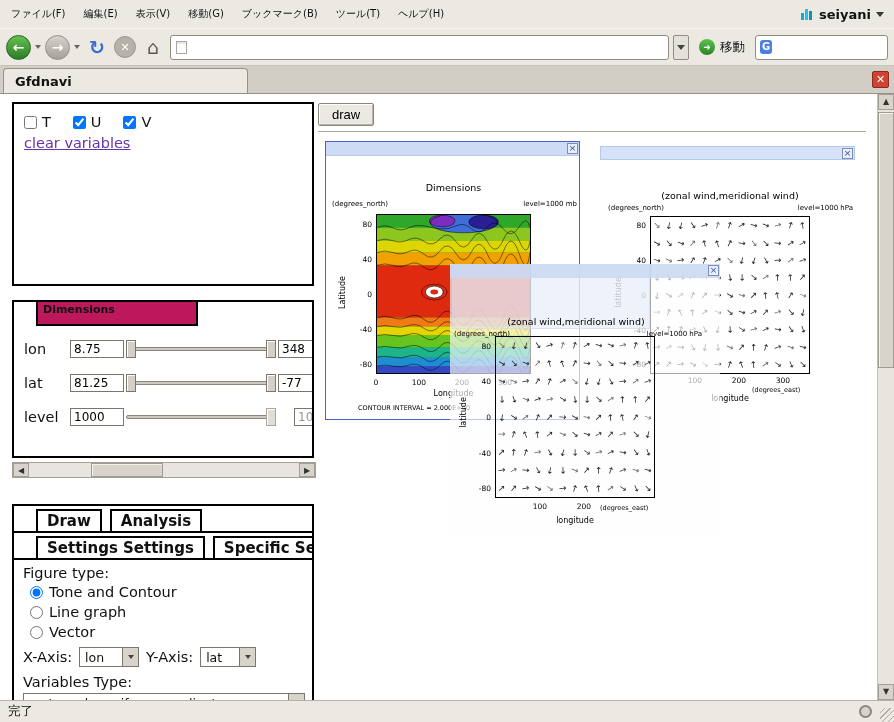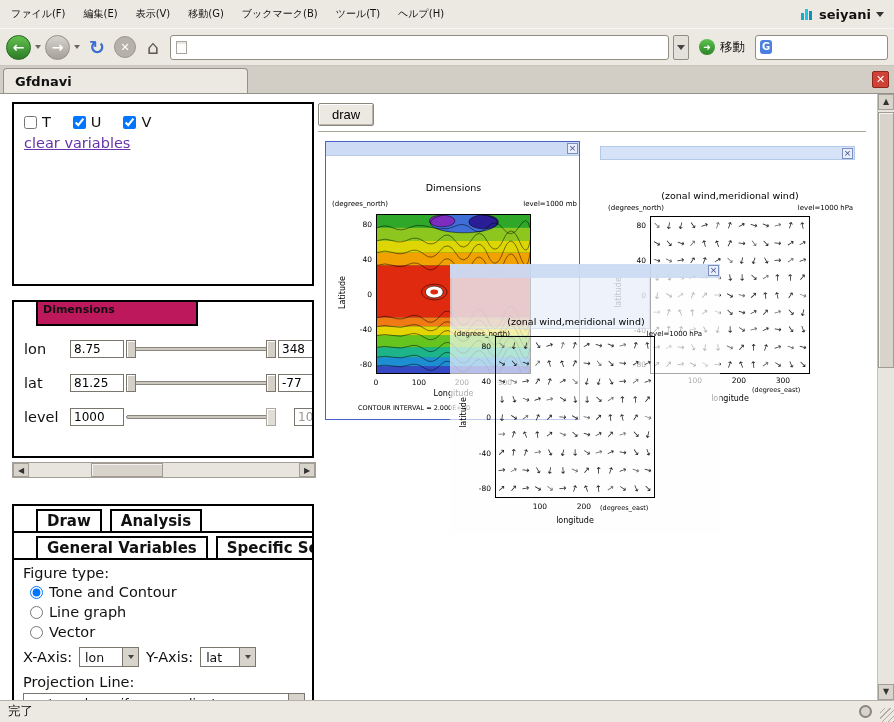--- a/index.html
+++ b/index.html
@@ -238,21 +238,21 @@
     </span>
     <span class="hs-btn">▶</span>
   </div>
 
   <div class="panel drawpanel">
     <div class="ptab-row">
       <span class="ptab">Draw</span>
       <span class="ptab">Analysis</span>
     </div>
     <div class="ptab-row">
-      <span class="ptab">General Variables</span>
+      <span class="ptab">Settings Settings</span>
       <span class="ptab">Specific Settings</span>
     </div>
     <div class="fig-label">Figure type:</div>
     <div class="radio-row">
       <input type="radio" name="figtype" checked="" style="">
       <span>Tone and Contour</span>
     </div>
     <div class="radio-row">
       <input type="radio" name="figtype" style="">
       <span>Line graph</span>
@@ -266,21 +266,21 @@
       <span class="fake-select" style="width:60px;">
         <span class="fs-value">lon</span>
         <span class="fs-arrow"></span>
       </span>
       <span>Y-Axis:</span>
       <span class="fake-select" style="width:56px;">
         <span class="fs-value">lat</span>
         <span class="fs-arrow"></span>
       </span>
     </div>
-    <div class="proj-label">Projection Line:</div>
+    <div class="proj-label">Variables Type:</div>
     <span class="fake-select proj-select">
       <span class="fs-value">rectangular uniform coordinate</span>
       <span class="fs-arrow"></span>
     </span>
   </div>
 
   <button class="draw-btn">draw</button>
   <div class="ws-divider"></div>
 
   <div class="plotwin pw-a">

